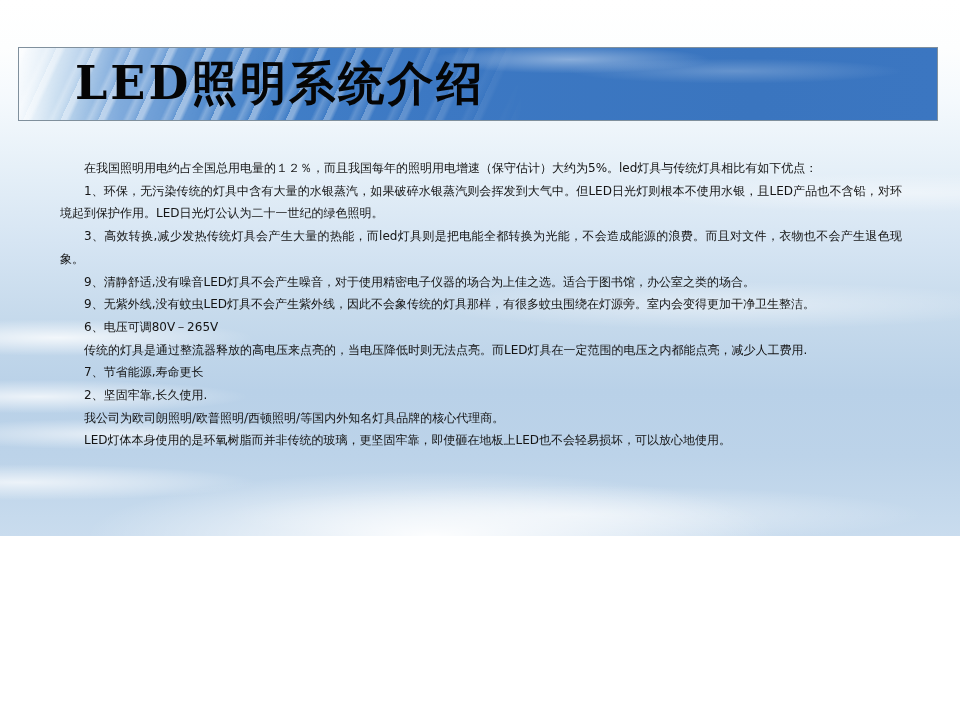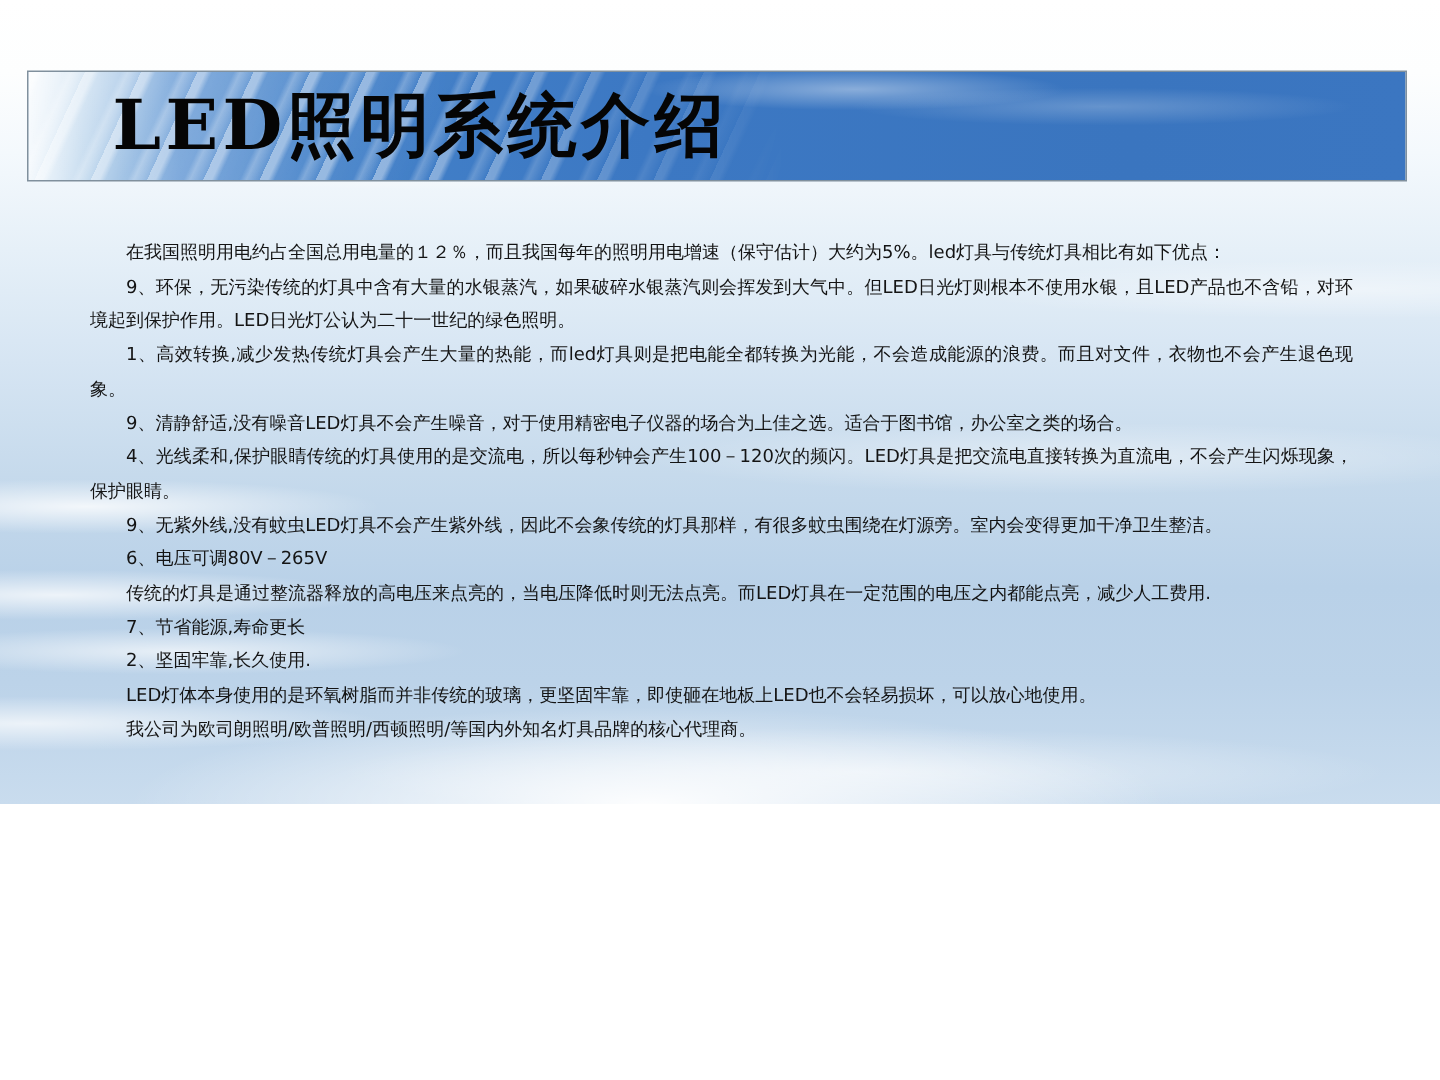--- a/index.html
+++ b/index.html
@@ -76,27 +76,26 @@
   <div class="sky"></div>
 
   <div class="banner">
     <div class="streaks"></div>
     <div class="haze"></div>
     <h1>LED照明系统介绍</h1>
   </div>
 
   <div class="body-text">
       <p>在我国照明用电约占全国总用电量的１２％，而且我国每年的照明用电增速（保守估计）大约为5%。led灯具与传统灯具相比有如下优点：</p>
-      <p>9、环保，无污染传统的灯具中含有大量的水银蒸汽，如果破碎水银蒸汽则会挥发到大气中。但LED日光灯则根本不使用水银，且LED产品也不含铅，对环境起到保护作用。LED日光灯公认为二十一世纪的绿色照明。</p>
-      <p>1、高效转换,减少发热传统灯具会产生大量的热能，而led灯具则是把电能全都转换为光能，不会造成能源的浪费。而且对文件，衣物也不会产生退色现象。</p>
+      <p>1、环保，无污染传统的灯具中含有大量的水银蒸汽，如果破碎水银蒸汽则会挥发到大气中。但LED日光灯则根本不使用水银，且LED产品也不含铅，对环境起到保护作用。LED日光灯公认为二十一世纪的绿色照明。</p>
+      <p>3、高效转换,减少发热传统灯具会产生大量的热能，而led灯具则是把电能全都转换为光能，不会造成能源的浪费。而且对文件，衣物也不会产生退色现象。</p>
       <p>9、清静舒适,没有噪音LED灯具不会产生噪音，对于使用精密电子仪器的场合为上佳之选。适合于图书馆，办公室之类的场合。</p>
-      <p>4、光线柔和,保护眼睛传统的灯具使用的是交流电，所以每秒钟会产生100－120次的频闪。LED灯具是把交流电直接转换为直流电，不会产生闪烁现象，保护眼睛。</p>
       <p>9、无紫外线,没有蚊虫LED灯具不会产生紫外线，因此不会象传统的灯具那样，有很多蚊虫围绕在灯源旁。室内会变得更加干净卫生整洁。</p>
       <p>6、电压可调80V－265V</p>
       <p>传统的灯具是通过整流器释放的高电压来点亮的，当电压降低时则无法点亮。而LED灯具在一定范围的电压之内都能点亮，减少人工费用.</p>
       <p>7、节省能源,寿命更长</p>
       <p> 2、坚固牢靠,长久使用.</p>
+      <p>我公司为欧司朗照明/欧普照明/西顿照明/等国内外知名灯具品牌的核心代理商。</p>
       <p>LED灯体本身使用的是环氧树脂而并非传统的玻璃，更坚固牢靠，即使砸在地板上LED也不会轻易损坏，可以放心地使用。</p>
-      <p>我公司为欧司朗照明/欧普照明/西顿照明/等国内外知名灯具品牌的核心代理商。</p>
     </div>
 
   <div class="slogan">而且对文件 创新改变世界！</div>
 </div>
 
 </body></html>

